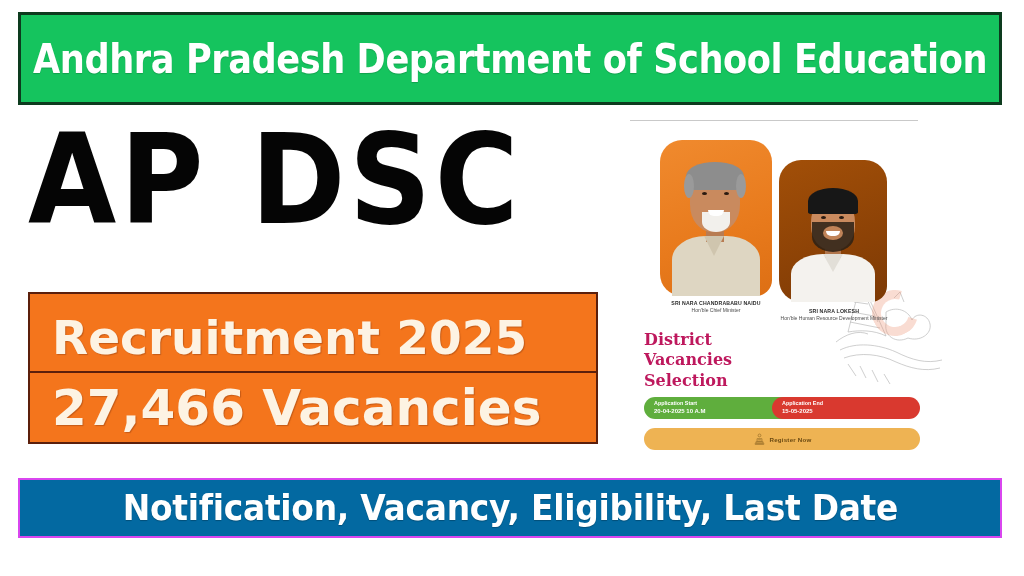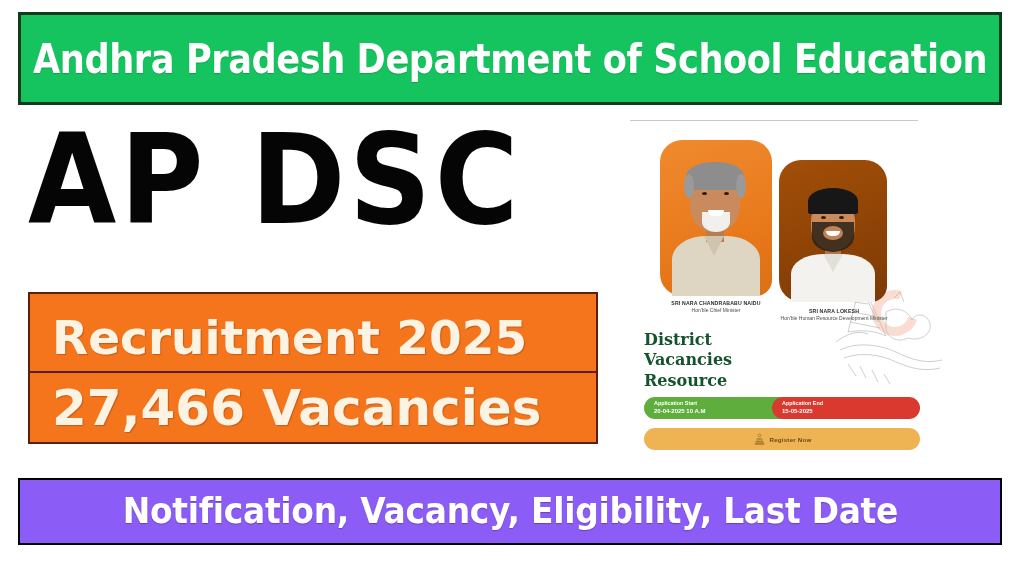--- a/index.html
+++ b/index.html
@@ -93,23 +93,23 @@
     text-shadow: 1px 1px 1px rgba(90,30,10,0.30);
   }
   .orange-box.row2 .orange-text { font-size: 50px; }
 
   
   .red-bar {
     position: absolute;
     left: 18px;
     top: 478px;
     width: 984px;
-    height: 67px;
-    background: #8b5cf6;
-    border: 2px solid #000000;
+    height: 60px;
+    background: #0369a1;
+    border: 2px solid #d946ef;
     display: flex;
     align-items: center;
     justify-content: center;
     overflow: hidden;
   }
   .red-bar-text {
     color: #ffffff;
     font-family: "DejaVu Sans", sans-serif;
     font-weight: bold;
     font-size: 35px;
@@ -275,21 +275,21 @@
 
   
   .dsc-title {
     position: absolute;
     left: 22px;
     top: 218px;
     font-family: "DejaVu Serif", serif;
     font-weight: bold;
     font-size: 16px;
     line-height: 1.28;
-    color: #14532d;
+    color: #be185d;
   }
   .dsc-title span { display: block; }
 
   
   .pill-row {
     position: absolute;
     left: 22px;
     top: 285px;
     width: 276px;
     height: 22px;
@@ -444,21 +444,21 @@
     </div>
 
     <div class="caption c2">
       <span class="name">SRI NARA LOKESH</span>
       <span class="role">Hon'ble Human Resource Development Minister</span>
     </div>
 
     <div class="dsc-title">
       <span>District</span>
       <span>Vacancies</span>
-      <span>Resource</span>
+      <span>Selection</span>
     </div>
 
     <div class="pill-row">
       <div class="pill start">
         <span class="p-label">Application Start</span>
         <span class="p-value">20-04-2025 10 A.M</span>
       </div>
       <div class="pill end">
         <span class="p-label">Application End</span>
         <span class="p-value">15-05-2025</span>

